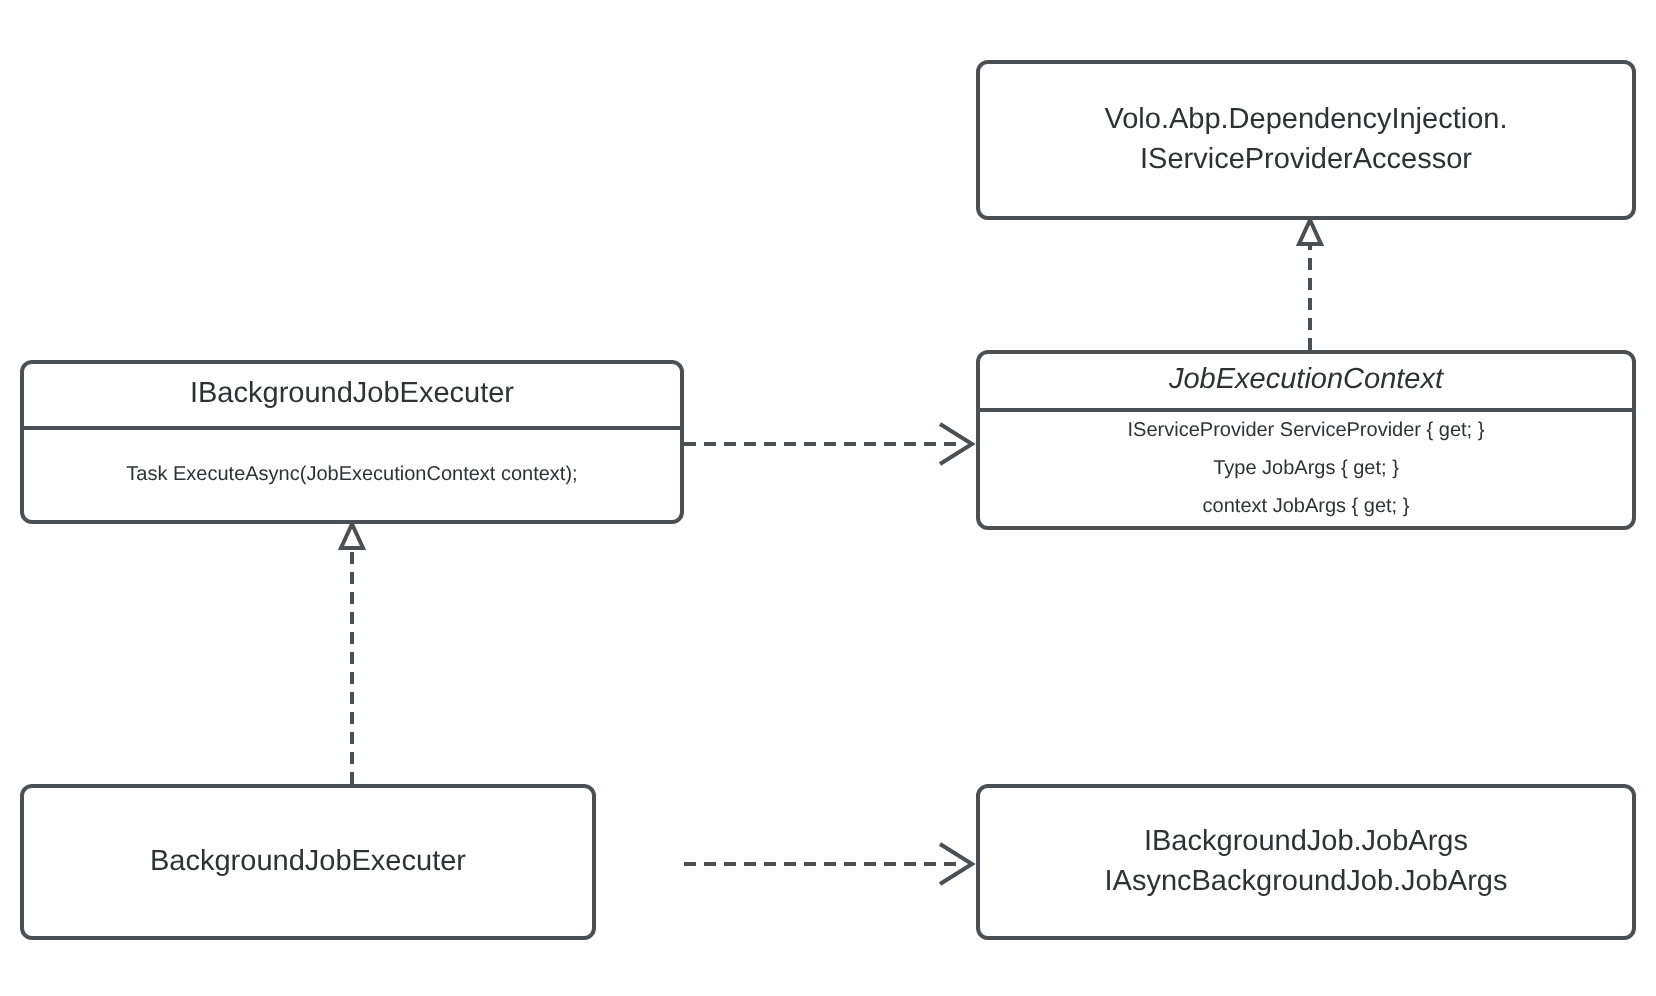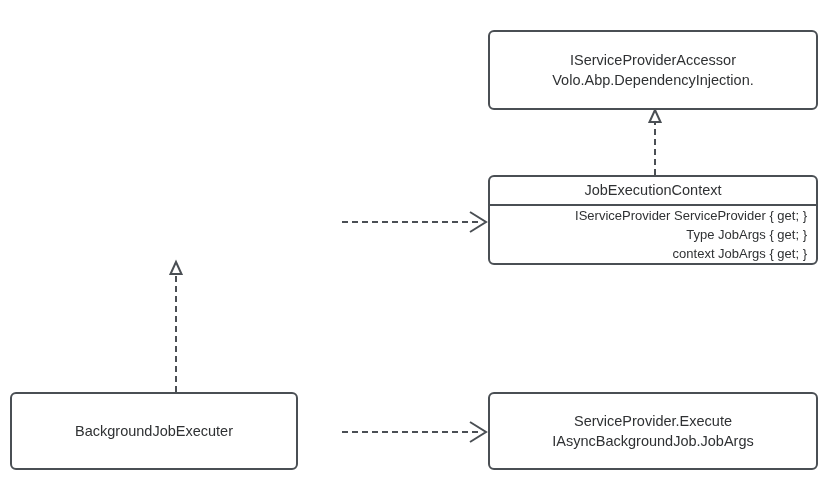--- a/index.html
+++ b/index.html
@@ -54,41 +54,41 @@
   }
   .compartment-body {
     flex: 1 1 auto;
     display: flex;
     flex-direction: column;
     justify-content: center;
     padding: 0 9px;
   }
   .member {
     color: #2f3133;
-    font-size: 13px;
+    font-size: 10px;
     line-height: 19px;
-    text-align: right;
+    text-align: center;
     white-space: nowrap;
   }
   .center-line {
     color: #2f3133;
     font-size: 14.5px;
     line-height: 20px;
     text-align: center;
     white-space: nowrap;
   }
 
   
   #node-service-provider-accessor { left: 488px; top: 30px;  width: 330px; height: 80px; }
   #node-job-execution-context     { left: 488px; top: 175px; width: 330px; height: 90px; }
   #node-ibackground-job-executer  { left: 10px;  top: 180px; width: 332px; height: 82px; }
   #node-background-job-executer   { left: 10px;  top: 392px; width: 288px; height: 78px; }
   #node-background-job-execute    { left: 488px; top: 392px; width: 330px; height: 78px; }
 
-  #node-job-execution-context .compartment-title { height: 27px; }
+  #node-job-execution-context .compartment-title { height: 27px; font-style: italic; }
   #node-ibackground-job-executer .compartment-title { height: 31px; }
 </style>
 </head>
 <body>
 
 <div id="canvas">
 
   <svg class="edges" viewBox="0 0 828 498" xmlns="http://www.w3.org/2000/svg">
 
     <g>
@@ -106,38 +106,46 @@
       <polyline points="470,212 486,222 470,232" fill="none" stroke="#4a4f54" stroke-width="2" stroke-linecap="butt" stroke-linejoin="miter"></polyline>
     </g>
 
     <g>
       <line x1="342" y1="432" x2="480" y2="432" stroke="#4a4f54" stroke-width="2" stroke-dasharray="6 4"></line>
       <polyline points="470,422 486,432 470,442" fill="none" stroke="#4a4f54" stroke-width="2" stroke-linecap="butt" stroke-linejoin="miter"></polyline>
     </g>
   </svg>
 
   <div class="node plain" id="node-service-provider-accessor">
+    <div class="center-line">Volo.Abp.DependencyInjection.</div>
     <div class="center-line">IServiceProviderAccessor</div>
-    <div class="center-line">Volo.Abp.DependencyInjection.</div>
   </div>
 
   <div class="node" id="node-job-execution-context">
     <div class="compartment-title">
       <div class="node-title">JobExecutionContext</div>
     </div>
     <div class="compartment-body">
       <div class="member">IServiceProvider ServiceProvider { get; }</div>
       <div class="member">Type JobArgs { get; }</div>
       <div class="member">context JobArgs { get; }</div>
     </div>
   </div>
 
+  <div class="node" id="node-ibackground-job-executer">
+    <div class="compartment-title">
+      <div class="node-title">IBackgroundJobExecuter</div>
+    </div>
+    <div class="compartment-body">
+      <div class="member">Task ExecuteAsync(JobExecutionContext context);</div>
+    </div>
+  </div>
 
   <div class="node plain" id="node-background-job-executer">
     <div class="center-line">BackgroundJobExecuter</div>
   </div>
 
   <div class="node plain" id="node-background-job-execute">
-    <div class="center-line">ServiceProvider.Execute</div>
+    <div class="center-line">IBackgroundJob.JobArgs</div>
     <div class="center-line">IAsyncBackgroundJob.JobArgs</div>
   </div>
 
 </div>
 
 </body></html>

